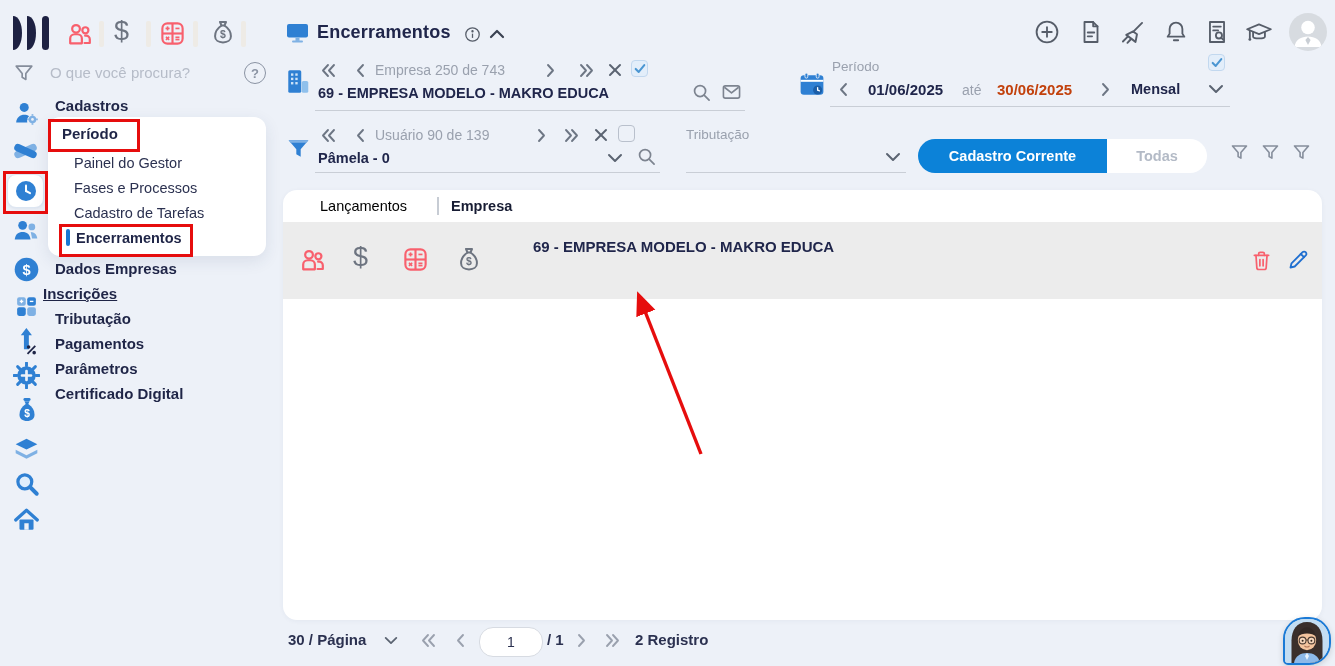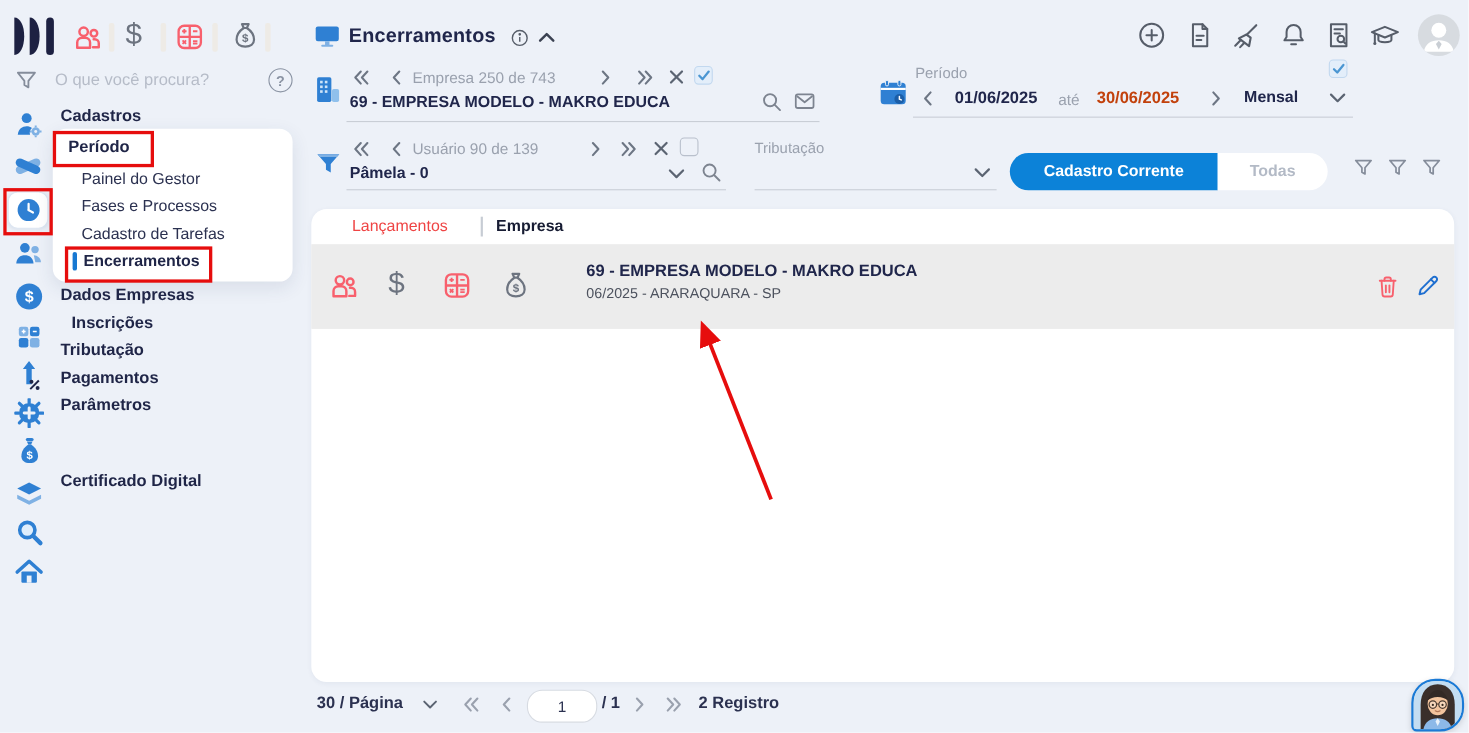--- a/index.html
+++ b/index.html
@@ -42,21 +42,21 @@
   .cb.unchecked{background:transparent;border:1.6px solid #b9c0cc;}
   .field-label{font-size:13.5px;color:#9aa1ae;}
   .btn{height:34px;display:flex;align-items:center;justify-content:center;
        font-size:14.5px;font-weight:700;cursor:pointer;box-sizing:border-box;}
   .btn-active{background:#0c82d8;color:#ffffff;border-radius:18px 0 0 18px;}
   .btn-inactive{background:#ffffff;color:#b3bac6;border-radius:0 18px 18px 0;}
 
   
   .card{background:#ffffff;border-radius:14px;box-shadow:0 1px 5px rgba(40,60,100,.05);}
   .tab{font-size:14.5px;cursor:pointer;}
-  .tab-inactive{color:#ef4444;}
+  .tab-inactive{color:#000000;}
   .tab-active{color:#171c33;font-weight:700;}
   .tab-div{width:1.5px;height:18px;background:#c7ccd4;}
   .record-row{background:#ececec;cursor:pointer;}
   .rec-title{font-size:15px;font-weight:700;color:#20264b;}
   .rec-sub{font-size:13px;color:#4d525e;margin-top:4px;}
 
   
   .pag-text{font-size:15px;color:#2b3150;font-weight:600;}
   .page-input{width:58px;height:26px;border:1px solid #d7dbe2;border-radius:14px;text-align:center;
     font-size:14px;color:#2b3150;background:#fff;outline:none;font-family:"Liberation Sans",sans-serif;}
@@ -320,25 +320,25 @@
 <div class="abs submenu-card" style="left:48px;top:117px;width:218px;height:139px;"></div>
 
 <div class="abs menu-section" style="left:55px;top:97px;">Cadastros</div>
 <div class="abs menu-section" style="left:62px;top:125px;">Período</div>
 <div class="abs submenu-item" style="left:74px;top:155px;">Painel do Gestor</div>
 <div class="abs submenu-item" style="left:74px;top:180px;">Fases e Processos</div>
 <div class="abs submenu-item" style="left:74px;top:205px;">Cadastro de Tarefas</div>
 <div class="abs active-bar" style="left:66px;top:229px;"></div>
 <div class="abs submenu-item" style="left:76px;top:230px;font-weight:600;color:#1f2547;">Encerramentos</div>
 <div class="abs menu-section" style="left:55px;top:260px;">Dados Empresas</div>
-<div class="abs menu-section" style="left:65px;top:285px;">Inscrições</div>
+<div class="abs menu-section" style="left:43px;top:285px;text-decoration:underline;">Inscrições</div>
 <div class="abs menu-section" style="left:55px;top:310px;">Tributação</div>
 <div class="abs menu-section" style="left:55px;top:335px;text-align:center;">Pagamentos</div>
 <div class="abs menu-section" style="left:55px;top:360px;">Parâmetros</div>
-<div class="abs menu-section" style="left:55px;top:385px;margin-top:44px;">Certificado Digital</div>
+<div class="abs menu-section" style="left:55px;top:385px;">Certificado Digital</div>
 
 <div class="abs" style="left:286px;top:68px;">
   <svg width="24" height="27" viewBox="0 0 22 25">
     <rect x="2" y="2" width="12" height="21" rx="1.5" fill="#2f80d3"></rect>
     <g fill="#cfe4f8">
       <rect x="4.5" y="5" width="2.2" height="2.2"></rect>
         <rect x="8.5" y="5" width="2.2" height="2.2"></rect>
       <rect x="4.5" y="9" width="2.2" height="2.2"></rect>
         <rect x="8.5" y="9" width="2.2" height="2.2"></rect>
       <rect x="4.5" y="13" width="2.2" height="2.2"></rect>
@@ -548,21 +548,20 @@
       <svg width="28" height="28" viewBox="0 0 24 24">
         <g fill="none" stroke="currentColor" stroke-width="1.7" stroke-linejoin="round">
           <path d="M9.4 3.4h5.2l-1.4 3h-2.4z"></path>
           <path d="M10.8 6.4C7.4 8.6 5.2 12 5.2 15.6c0 3.4 2.9 5.3 6.8 5.3s6.8-1.9 6.8-5.3c0-3.6-2.2-7-5.6-9.2"></path>
         </g>
         <text x="12" y="17.5" text-anchor="middle" font-size="9" font-family="Liberation Sans" fill="currentColor" font-weight="bold">$</text>
       </svg>
     </div>
     <div class="abs" style="left:250px;top:16px;">
       <div class="rec-title">69 - EMPRESA MODELO - MAKRO EDUCA</div>
-      <div class="rec-sub">06/2025 - ARARAQUARA - SP</div>
     </div>
     <div class="abs icon-btn" style="left:968px;top:28px;">
       <svg width="21" height="22" viewBox="0 0 22 23" fill="none" stroke="#f8606d" stroke-width="1.8" stroke-linecap="round" stroke-linejoin="round">
         <path d="M3.5 5.5h15"></path>
           <path d="M8 5.5V4a1.6 1.6 0 0 1 1.6-1.6h2.8A1.6 1.6 0 0 1 14 4v1.5"></path>
         <path d="M5.2 5.5l.9 13a2 2 0 0 0 2 1.9h5.8a2 2 0 0 0 2-1.9l.9-13"></path>
         <line x1="9.3" y1="10" x2="9.3" y2="16.5"></line>
           <line x1="12.7" y1="10" x2="12.7" y2="16.5"></line>
       </svg>
     </div>

